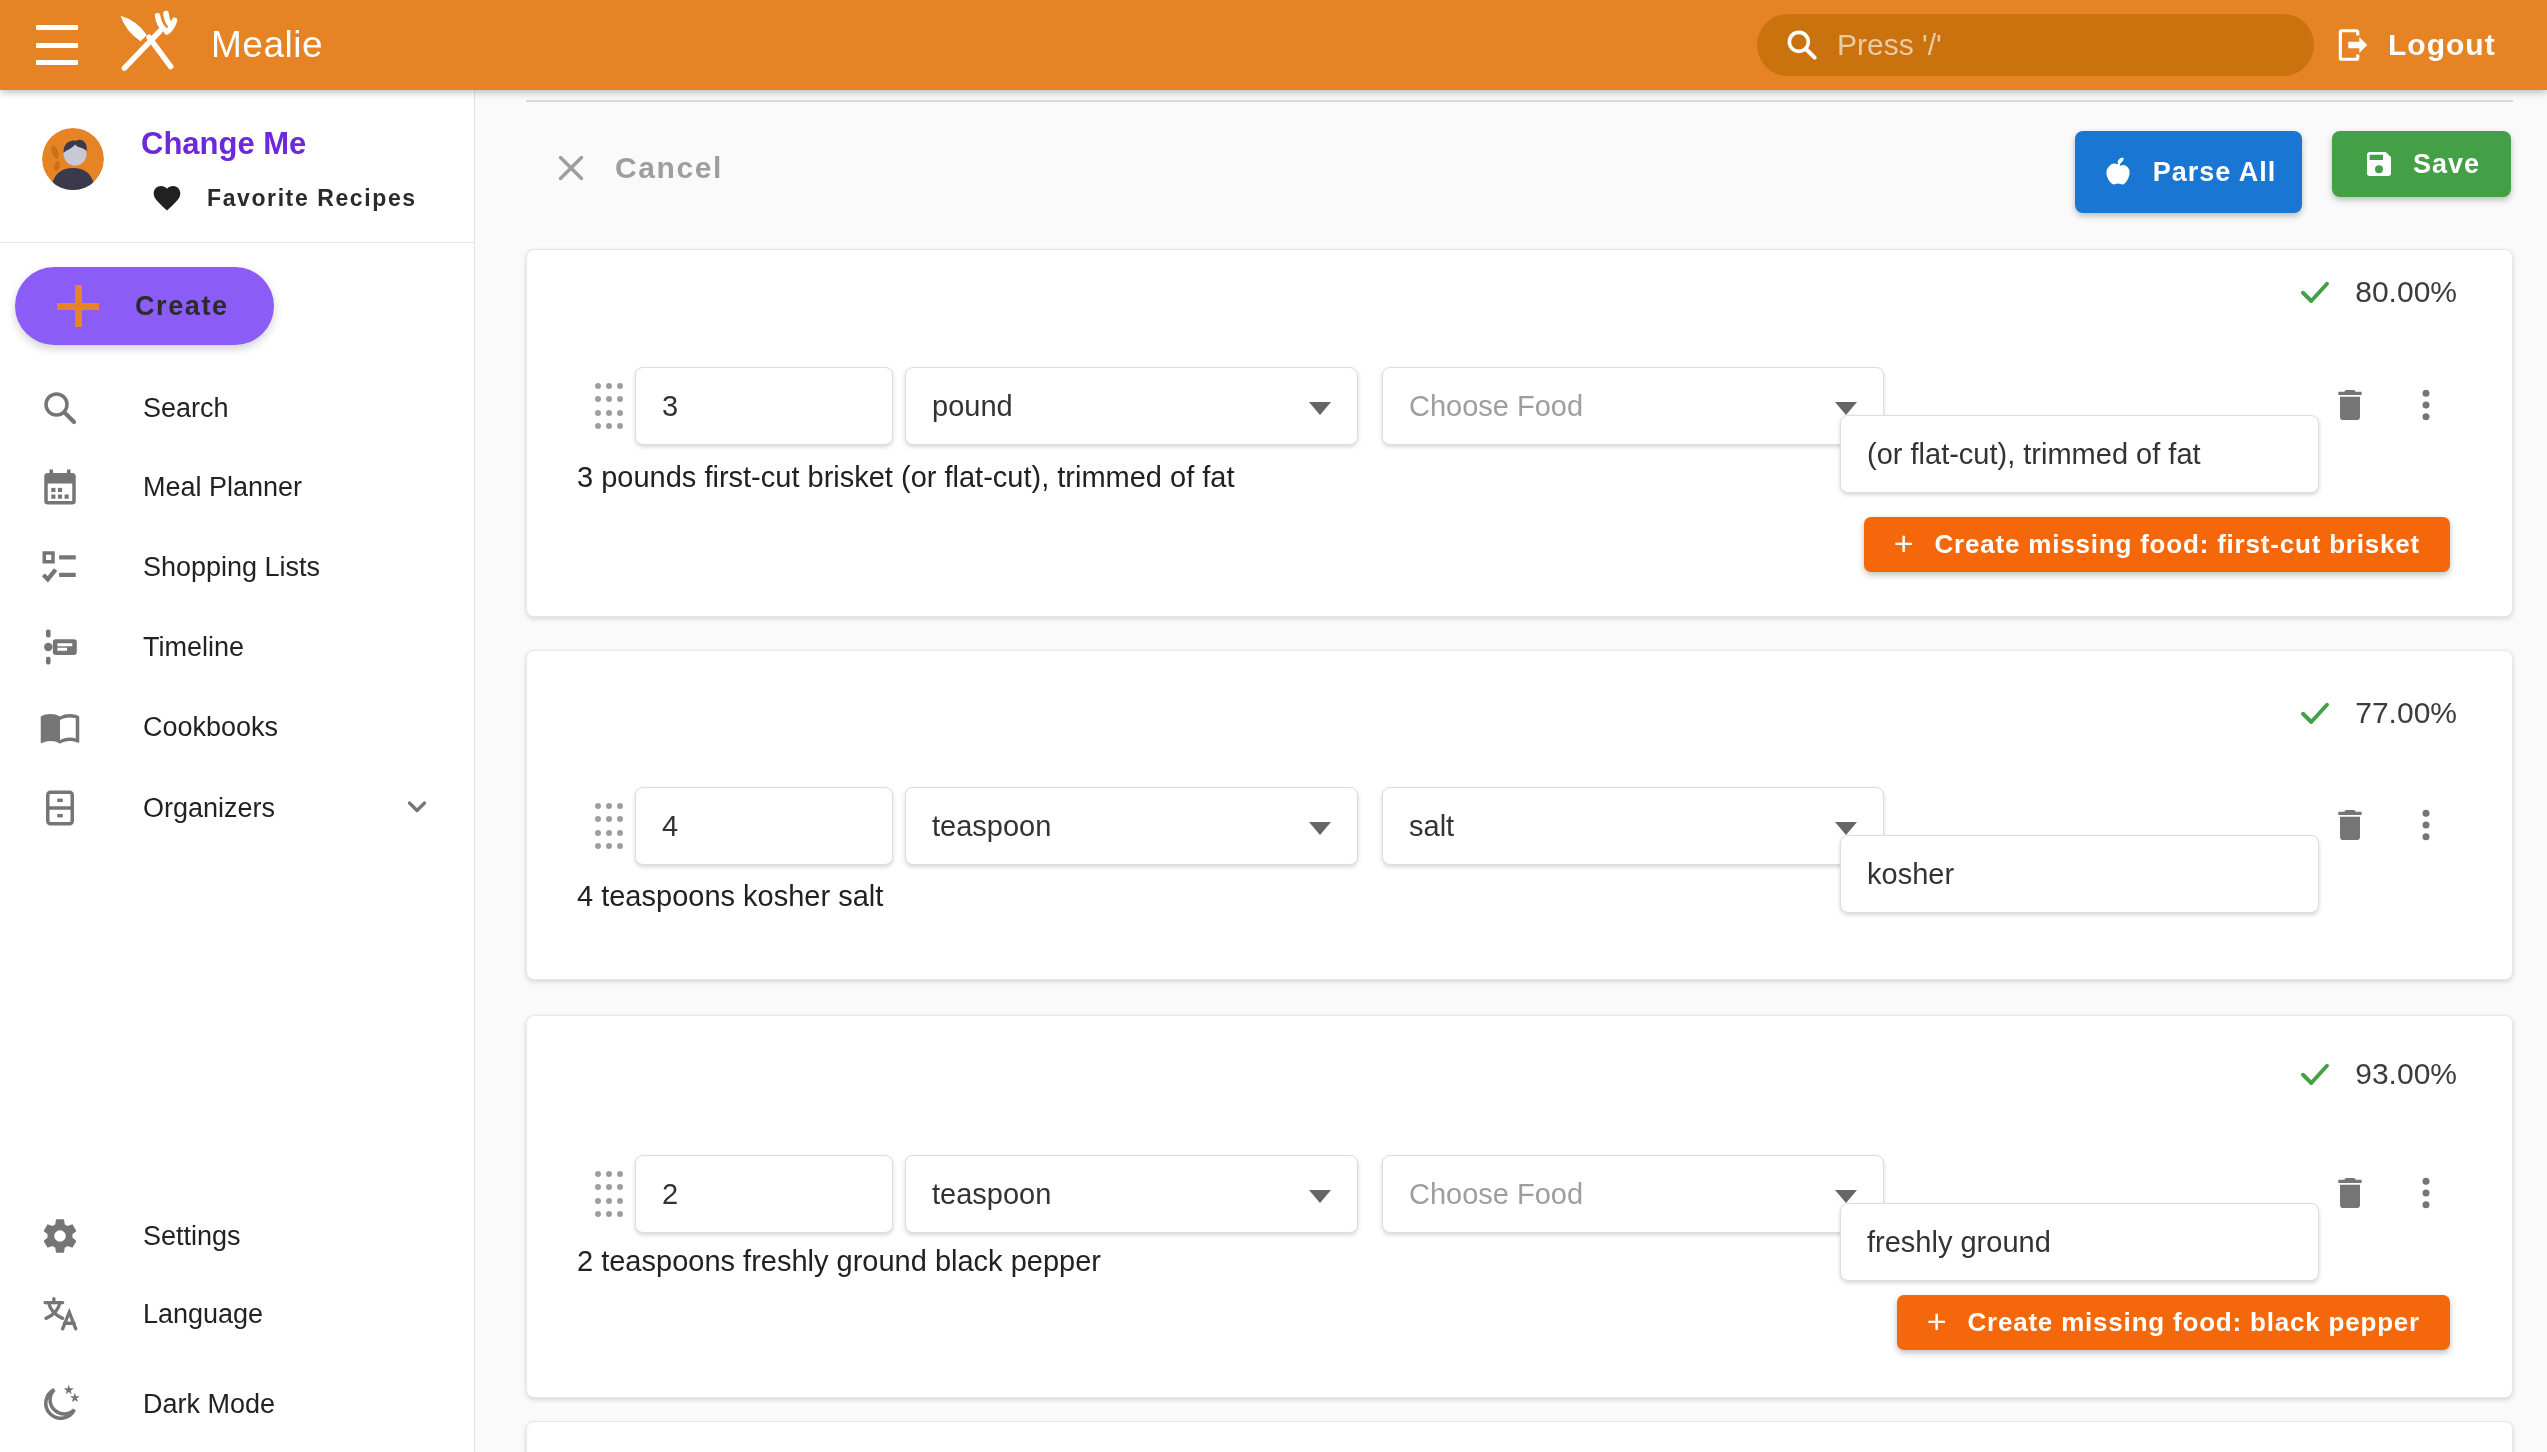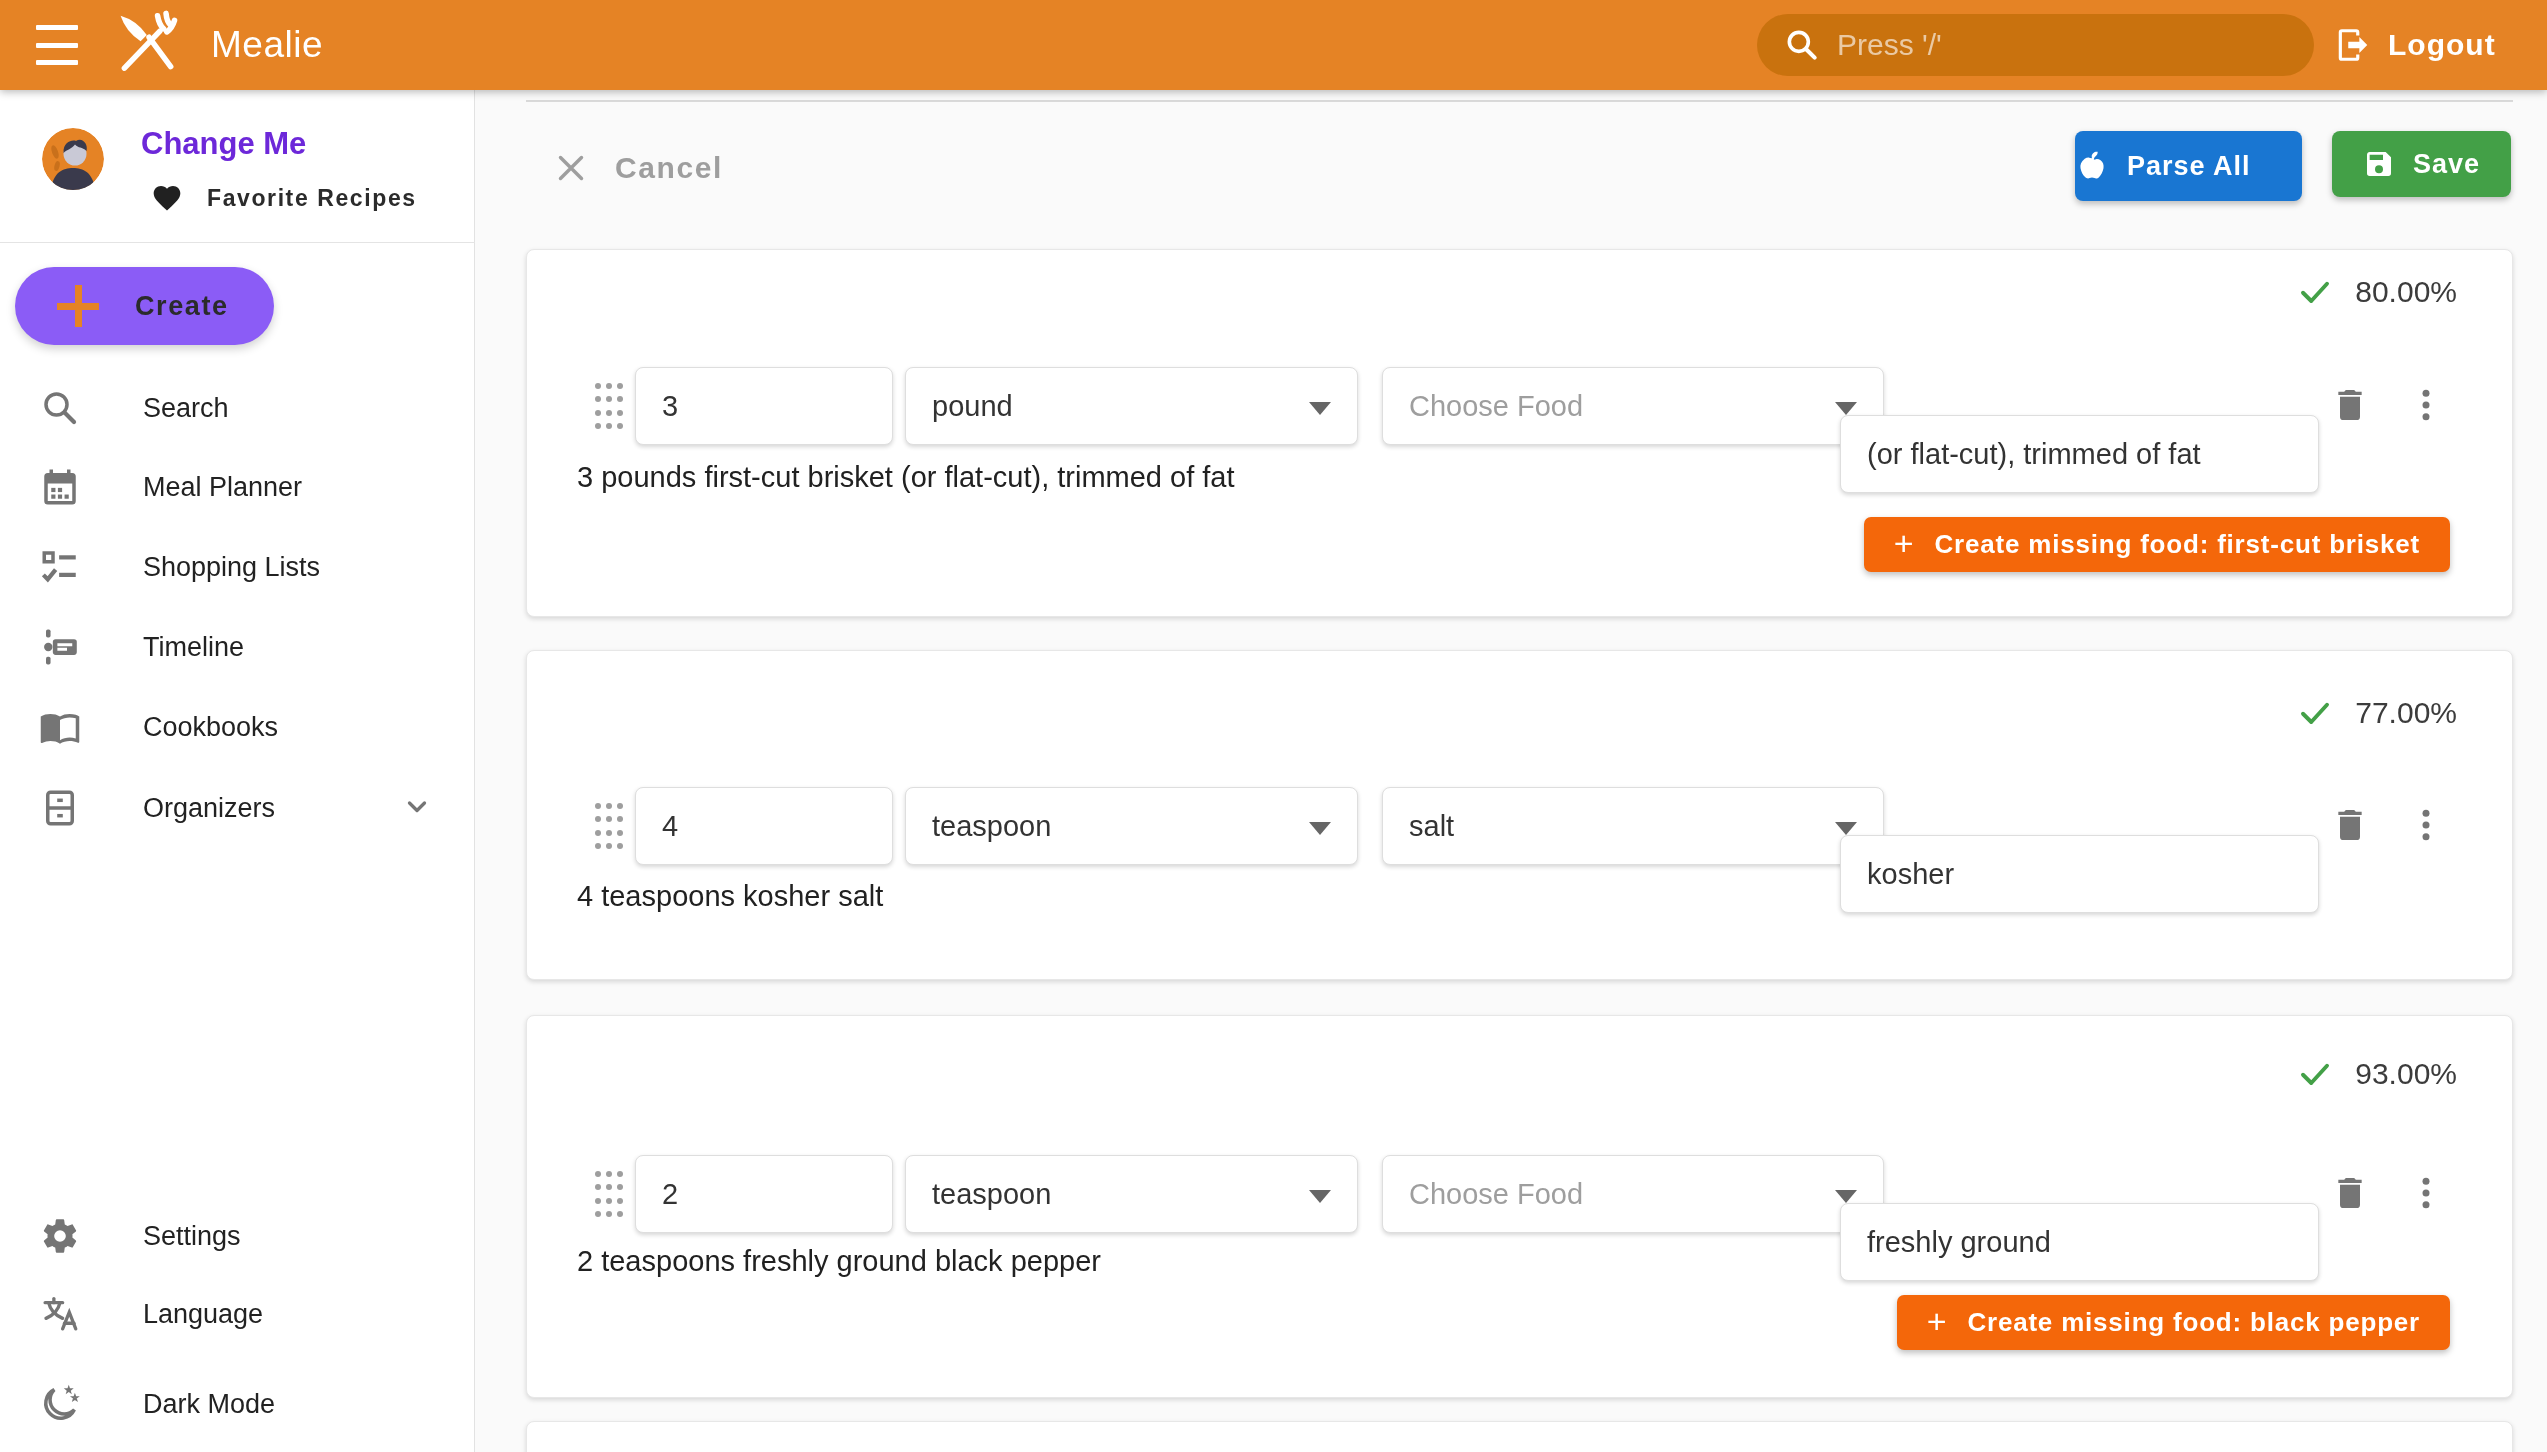--- a/index.html
+++ b/index.html
@@ -51,23 +51,23 @@
   .navitem .lbl { position:absolute; left:143px; font-size:27px; color:#222; }
   .navitem .chev { position:absolute; right:40px; }
 
   
   .main { position:absolute; left:475px; top:90px; width:2073px; height:1363px;
           background:#FAFAFA; overflow:hidden; }
   .prevedge { position:absolute; left:51px; top:10px; width:1987px; height:2px; background:#D9D9D9; }
   .cancelbtn { position:absolute; left:78px; top:52px; height:52px; display:flex; align-items:center;
                gap:26px; background:transparent; border:none; cursor:pointer;
                color:#9E9E9E; font-size:30px; font-weight:700; letter-spacing:1.6px; }
-  .parsebtn { position:absolute; left:1600px; top:41px; width:227px; height:70px; border:none;
+  .parsebtn { position:absolute; left:1600px; top:41px; width:227px; height:82px; border:none;
               background:#1976D2; border-radius:8px; color:#fff; font-size:27px; font-weight:700;
-              letter-spacing:1px; display:flex; align-items:center; gap:18px;
+              letter-spacing:1px; display:flex; align-items:center; justify-content:center; gap:18px;
               box-shadow:0 3px 6px rgba(0,0,0,0.25); cursor:pointer; }
   .savebtn { position:absolute; left:1857px; top:41px; width:179px; height:66px; border:none;
              background:#43A047; border-radius:8px; color:#fff; font-size:27px; font-weight:700;
              letter-spacing:1px; display:flex; align-items:center; justify-content:center; gap:18px;
              box-shadow:0 3px 6px rgba(0,0,0,0.25); cursor:pointer; }
 
   
   .card { position:absolute; left:51px; width:1987px; background:#fff; border-radius:8px;
           border:1px solid #E7E7E7; box-shadow:0 2px 5px rgba(0,0,0,0.14); }
   .card.c1 { top:159px; height:368px; --conf:24px; --fields:117px; --orig:211px; --btn:267px; }

